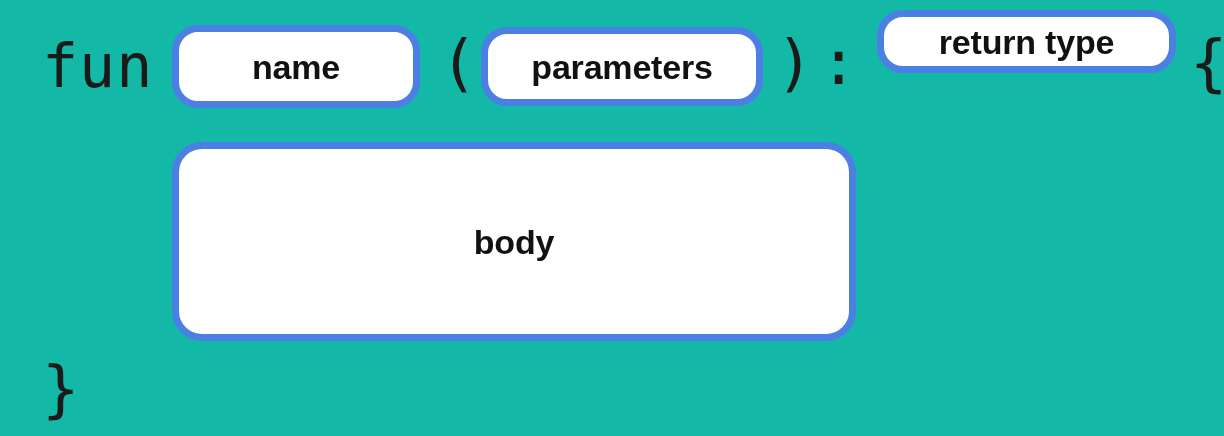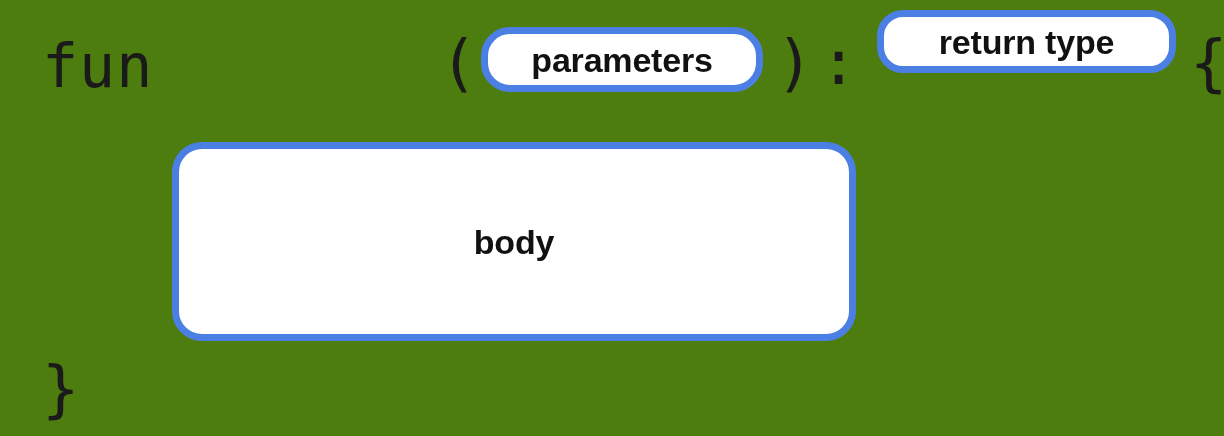--- a/index.html
+++ b/index.html
@@ -6,21 +6,21 @@
   html, body {
     margin: 0;
     padding: 0;
     background: #ffffff;
   }
 
   #canvas {
     position: relative;
     width: 1224px;
     height: 436px;
-    background: #4d7c0f;
+    background: #14b8a6;
     overflow: hidden;
     font-family: "Liberation Sans", sans-serif;
   }
 
   
   .token {
     position: absolute;
     font-family: "DejaVu Sans Mono", monospace;
     font-weight: 400;
     color: #1a1a1a;
@@ -93,22 +93,21 @@
     left: 172px;
     top: 25px;
     width: 248px;
     height: 83px;
   }
 
   #slot-parameters {
     left: 481px;
     top: 27px;
     width: 282px;
-    height: 65px;
-    border-radius: 29px;
+    height: 79px;
   }
 
   #slot-return-type {
     left: 877px;
     top: 10px;
     width: 299px;
     height: 63px;
   }
 
   #slot-body {
@@ -119,20 +118,23 @@
     border-radius: 30px;
   }
 </style>
 </head>
 <body>
 
 <div id="canvas">
 
   <span class="token" id="kw-fun">fun</span>
 
+  <div class="slot" id="slot-name">
+    <span class="slot-label">name</span>
+  </div>
 
   <span class="token" id="punct-lparen">(</span>
 
   <div class="slot" id="slot-parameters">
     <span class="slot-label">parameters</span>
   </div>
 
   <span class="token" id="punct-rparen">)</span>
 
   <span class="token" id="punct-colon">:</span>

